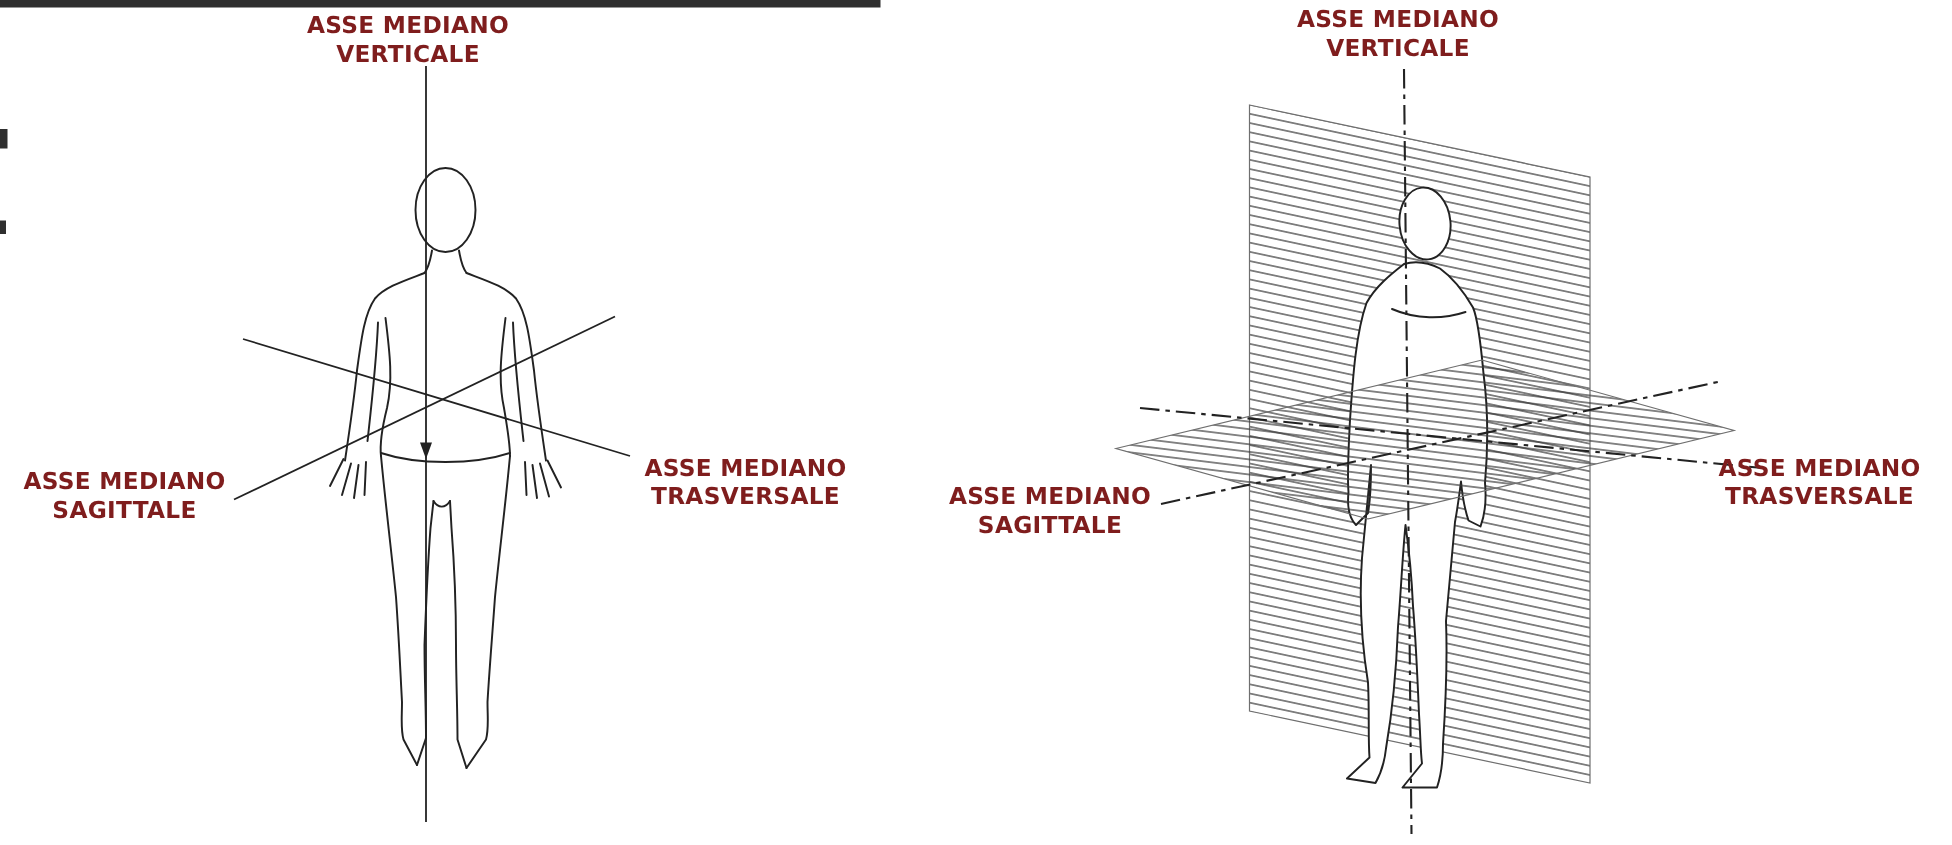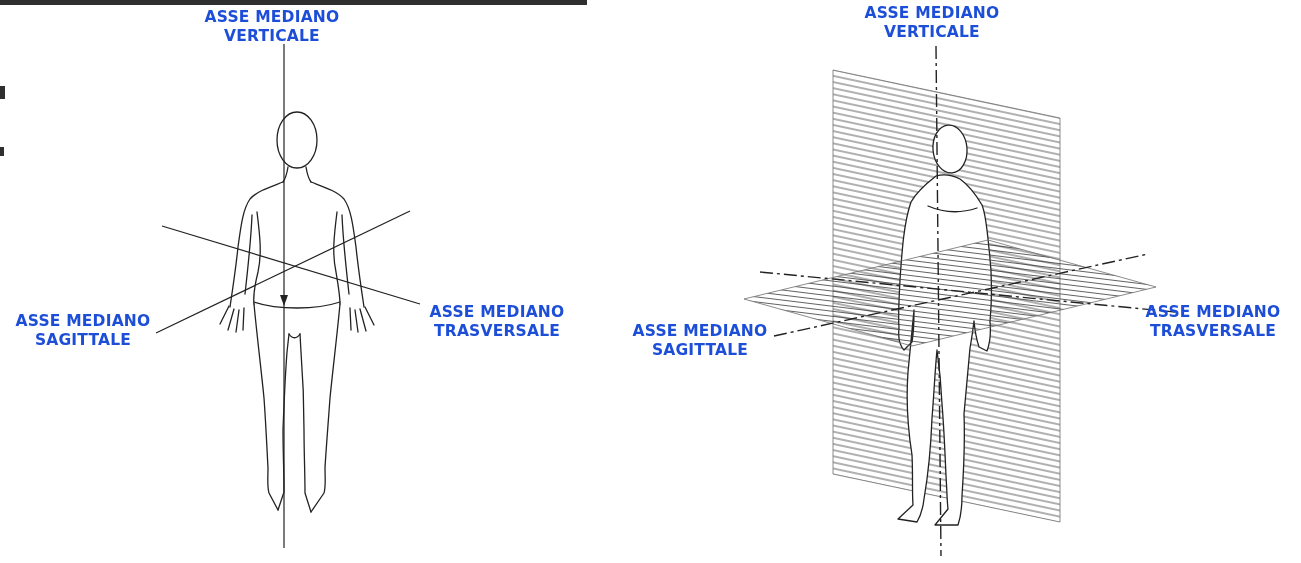--- a/index.html
+++ b/index.html
@@ -20,21 +20,21 @@
     left: 0;
     top: 0;
   }
   .label {
     position: absolute;
     transform: translateX(-50%);
     text-align: center;
     font-weight: bold;
     font-size: 15.5px;
     line-height: 19px;
-    color: #1d4ed8;
+    color: #7f1d1d;
     white-space: nowrap;
     letter-spacing: 0.2px;
   }
   .lbl-line { display: block; }
 </style>
 </head>
 <body>
 
 <div class="page">
 

